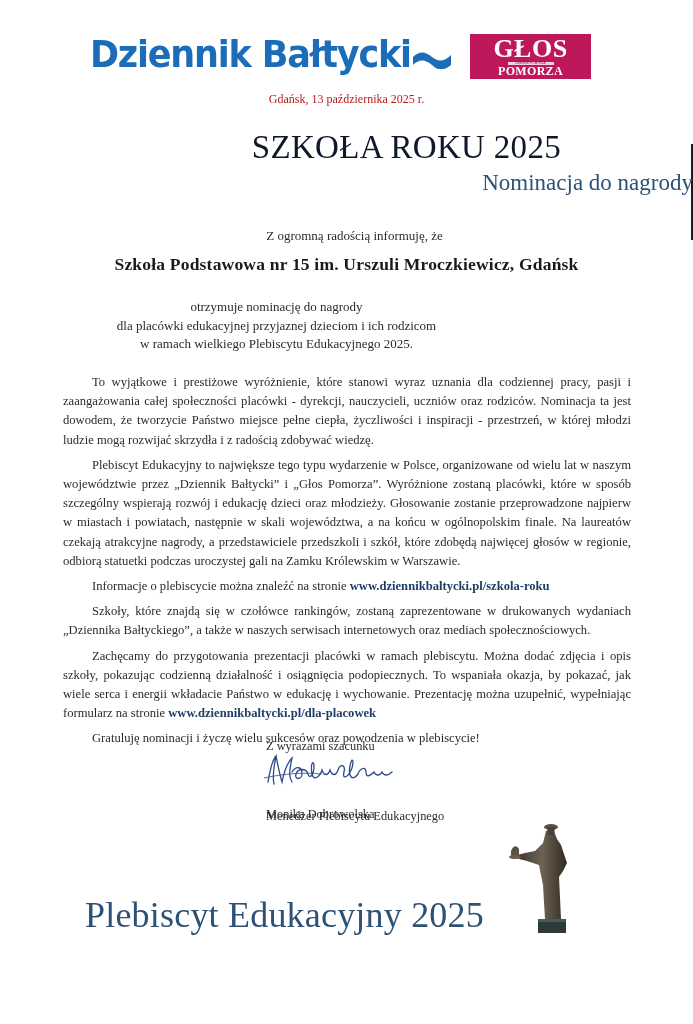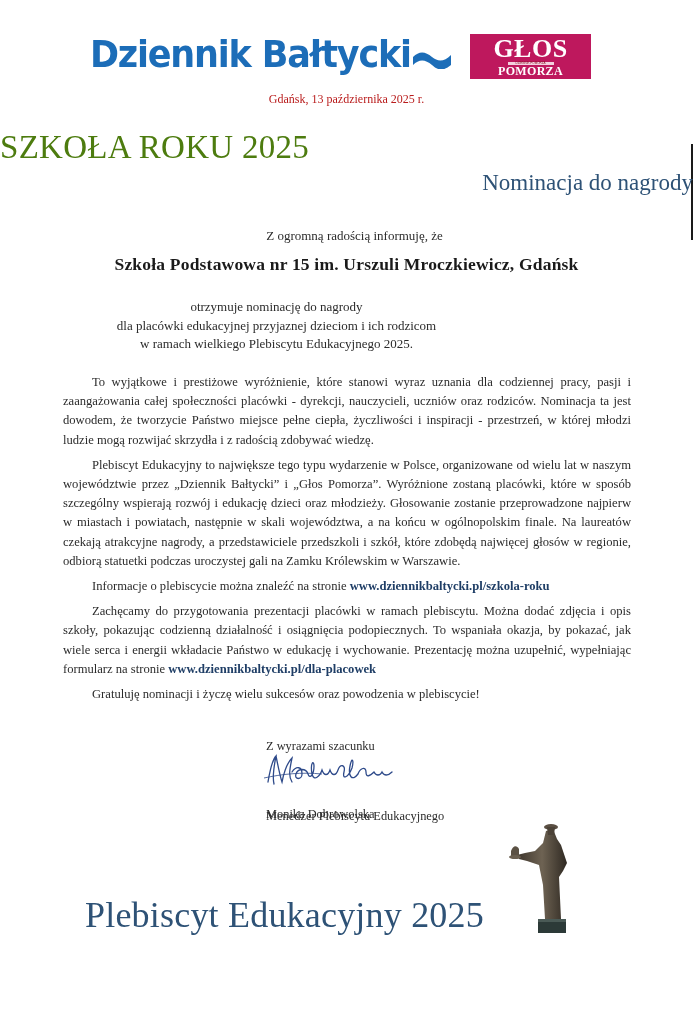--- a/index.html
+++ b/index.html
@@ -13,21 +13,21 @@
     .logo-db-text { font-family: "DejaVu Sans", "Liberation Sans", sans-serif; font-weight: bold; font-size: 35px; letter-spacing: -1.2px; color: #1c6db8; line-height: 1; transform: scaleY(1.05); }
     .logo-db-wave { margin-left: 2px; margin-top: 10px; width: 38px; height: 20px; }
 
     .logo-gp { position: absolute; left: 470px; top: 34px; width: 121px; height: 45px; background: #be185d; color: #ffffff; text-align: center; }
     .logo-gp-main { font-family: "Liberation Serif", serif; font-weight: bold; font-size: 26px; line-height: 26px; margin-top: 2px; letter-spacing: 0.5px; }
     .logo-gp-tiny { font-family: "Liberation Sans", sans-serif; font-size: 3px; line-height: 3px; color: #7a1015; background: #ffffff; width: 46px; margin: 0 auto; opacity: 0.8; }
     .logo-gp-sub { font-family: "Liberation Serif", serif; font-weight: bold; font-size: 12px; line-height: 13px; letter-spacing: 0.3px; }
 
     .date { position: absolute; left: 0; width: 693px; top: 92px; text-align: center; font-size: 12px; color: #b91c1c; }
 
-    .title { position: absolute; left: 0; width: 561px; top: 128px; text-align: left; font-size: 33px; color: #4d7c0f; letter-spacing: 0.3px; line-height: 38px; }
+    .title { position: absolute; left: 0; width: 561px; top: 128px; text-align: right; font-size: 33px; color: #0f172a; letter-spacing: 0.3px; line-height: 38px; }
     .subtitle { position: absolute; left: 0; width: 693px; top: 169px; text-align: right; font-size: 23px; color: #2e5276; line-height: 28px; }
 
     .intro { position: absolute; left: 0; width: 693px; top: 228px; text-align: center; font-size: 13px; color: #2b2b2b; margin-left: 8px; }
     .school { position: absolute; left: 0; width: 693px; top: 254px; text-align: center; font-size: 17.5px; font-weight: bold; color: #1a1a1a; letter-spacing: 0.2px; }
     .nom-lines { position: absolute; left: 0; width: 553px; top: 298px; text-align: center; font-size: 13px; line-height: 18.5px; color: #2b2b2b; }
 
     .body { position: absolute; left: 63px; width: 568px; top: 373px; font-size: 12.6px; line-height: 19.2px; color: #2b2b2b; text-align: justify; }
     .body p { text-indent: 29px; margin-bottom: 6px; }
     .link { font-weight: bold; color: #1f3e66; }
 
@@ -68,20 +68,21 @@
 <div class="nom-lines">
   <div>otrzymuje nominację do nagrody</div>
   <div>dla placówki edukacyjnej przyjaznej dzieciom i ich rodzicom</div>
   <div>w ramach wielkiego Plebiscytu Edukacyjnego 2025.</div>
 </div>
 
 <div class="body">
   <p>To wyjątkowe i prestiżowe wyróżnienie, które stanowi wyraz uznania dla codziennej pracy, pasji i zaangażowania całej społeczności placówki - dyrekcji, nauczycieli, uczniów oraz rodziców. Nominacja ta jest dowodem, że tworzycie Państwo miejsce pełne ciepła, życzliwości i inspiracji - przestrzeń, w której młodzi ludzie mogą rozwijać skrzydła i z radością zdobywać wiedzę.</p>
   <p>Plebiscyt Edukacyjny to największe tego typu wydarzenie w Polsce, organizowane od wielu lat w naszym województwie przez „Dziennik Bałtycki” i „Głos Pomorza”. Wyróżnione zostaną placówki, które w sposób szczególny wspierają rozwój i edukację dzieci oraz młodzieży. Głosowanie zostanie przeprowadzone najpierw w miastach i powiatach, następnie w skali województwa, a na końcu w ogólnopolskim finale. Na laureatów czekają atrakcyjne nagrody, a przedstawiciele przedszkoli i szkół, które zdobędą najwięcej głosów w regionie, odbiorą statuetki podczas uroczystej gali na Zamku Królewskim w Warszawie.</p>
   <p><span>Informacje o plebiscycie można znaleźć na stronie </span><span class="link">www.dziennikbaltycki.pl/szkola-roku</span></p>
+  <p>Szkoły, które znajdą się w czołówce rankingów, zostaną zaprezentowane w drukowanych wydaniach „Dziennika Bałtyckiego”, a także w naszych serwisach internetowych oraz mediach społecznościowych.</p>
   <p><span>Zachęcamy do przygotowania prezentacji placówki w ramach plebiscytu. Można dodać zdjęcia i opis szkoły, pokazując codzienną działalność i osiągnięcia podopiecznych. To wspaniała okazja, by pokazać, jak wiele serca i energii wkładacie Państwo w edukację i wychowanie. Prezentację można uzupełnić, wypełniając formularz na stronie </span><span class="link">www.dziennikbaltycki.pl/dla-placowek</span></p>
   <p>Gratuluję nominacji i życzę wielu sukcesów oraz powodzenia w plebiscycie!</p>
 </div>
 
 <div class="closing">Z wyrazami szacunku</div>
 <svg class="signature" viewBox="0 0 140 36">
   <path d="M6 30 C8 18, 10 8, 14 4 C12 14, 10 24, 12 32 M14 4 C16 14, 18 24, 20 30 C22 20, 26 10, 30 6 C28 16, 26 24, 30 30 M30 20 C34 14, 40 14, 40 22 C40 28, 32 28, 34 22 C36 16, 44 16, 46 22 C48 28, 52 22, 52 14 C52 8, 48 10, 50 22 C52 30, 58 24, 60 18 C62 24, 66 24, 68 18 C70 24, 74 24, 76 18 C78 12, 84 12, 82 20 C80 28, 86 26, 90 16 C92 8, 90 4, 88 14 C86 24, 90 30, 96 22 C98 16, 104 14, 104 20 C104 26, 108 24, 112 20 C114 24, 118 24, 120 20 C122 24, 126 24, 130 20" fill="none" stroke="#2e4a8a" stroke-width="1.3" stroke-linecap="round"></path>
   <path d="M2 26 C20 22, 40 20, 60 22" fill="none" stroke="#2e4a8a" stroke-width="0.8"></path>
 </svg>
 <div class="sig-name">Monika Dobrowolska</div>

